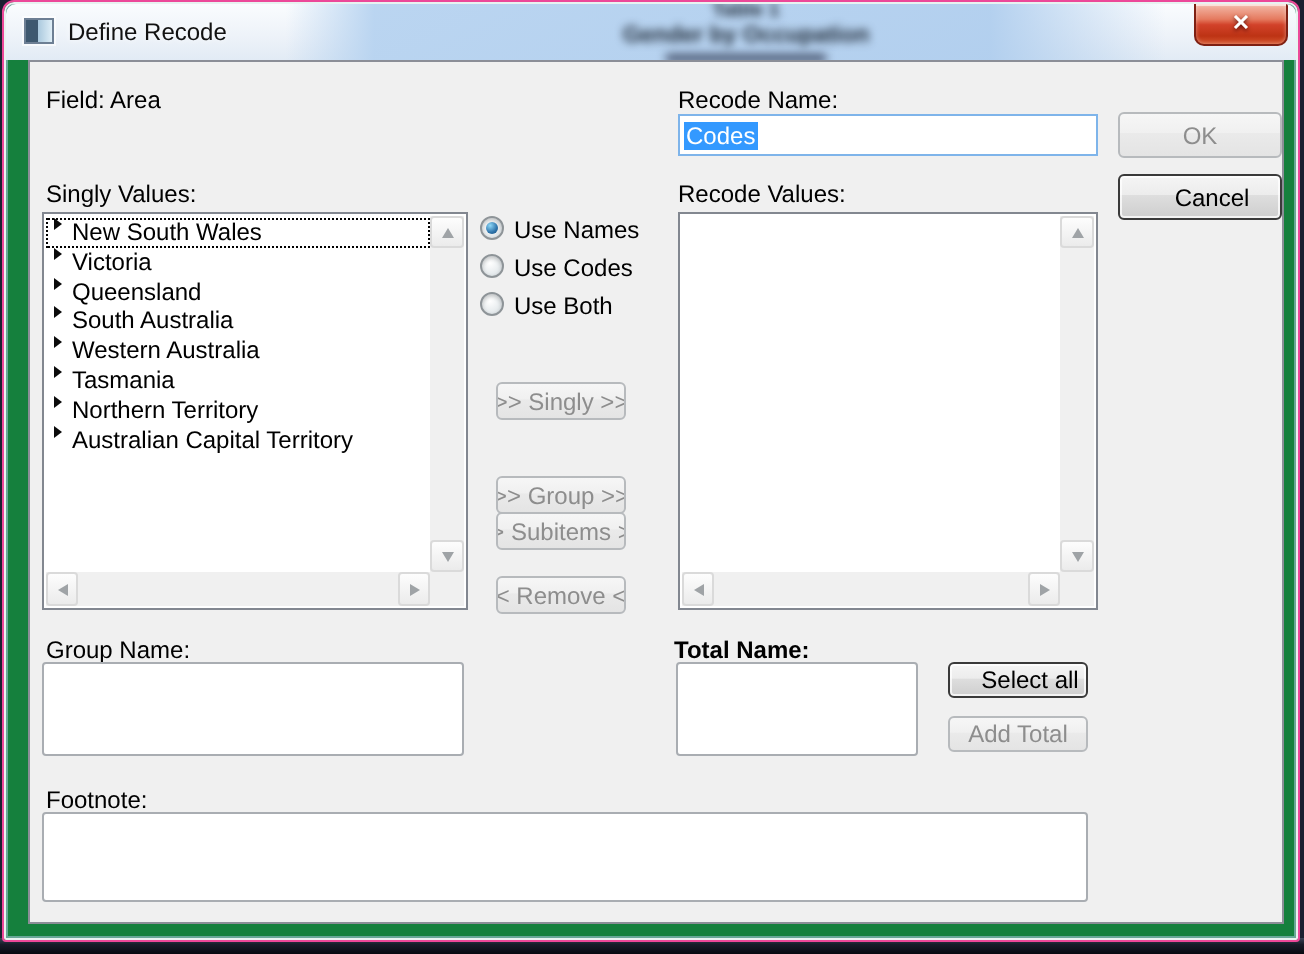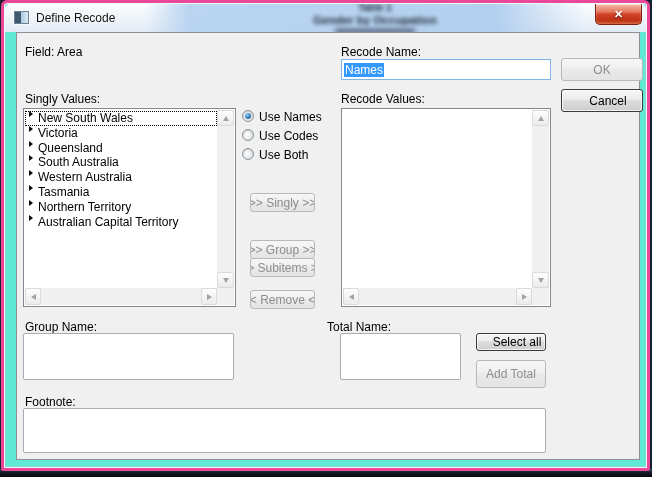--- a/index.html
+++ b/index.html
@@ -6,21 +6,21 @@
   html,body { width:652px; height:477px; }
   body { font-family:"Liberation Sans", sans-serif; background:#10131c; overflow:hidden; }
   .screen { position:relative; width:652px; height:477px; background:#1a2030; }
 
   
   .bg-bottom-strip { position:absolute; left:0; right:0; bottom:0; height:8px;
     background:linear-gradient(180deg,#3a4356 0%,#171c29 40%,#070910 100%); }
 
   
   .dialog { position:absolute; left:1px; top:0; width:649px; height:471px;
-    background:#5eead4; border:3px solid #ec4899; border-radius:6px 6px 2px 2px;
+    background:#15803d; border:1px solid #ec4899; border-radius:6px 6px 2px 2px;
     box-shadow: inset 0 0 0 1px rgba(255,255,255,.85), inset 0 0 0 2px rgba(173,198,226,.55); }
 
   
   .titlebar { position:absolute; left:1px; top:1px; right:1px; height:28px;
     border-radius:5px 5px 0 0; overflow:hidden;
     background:linear-gradient(180deg,#fafcfe 0%,#eef3f9 55%,#e2ebf5 100%); }
   .glass-tint { position:absolute; left:140px; top:0; width:440px; height:28px;
     background:linear-gradient(to right, rgba(183,211,240,0) 0%, rgba(183,211,240,.95) 10%,
       rgba(176,206,238,.95) 80%, rgba(183,211,240,0) 100%); }
   .blur-line { position:absolute; left:250px; width:240px; text-align:center;
@@ -122,21 +122,21 @@
       </div>
     </div>
 
     <div class="client">
 
       <div class="lbl" style="left:8px; top:12px;">Field: Area</div>
 
       <div class="lbl" style="left:324px; top:12px;">Recode Name:</div>
 
       <div class="text-input">
-        <span class="sel">Names</span>
+        <span class="sel">Codes</span>
       </div>
 
       <div class="btn disabled" style="left:544px; top:25px; width:82px; height:23px;">OK</div>
 
       <div class="btn enabled" style="left:544px; top:56px; width:82px; height:23px;">Cancel</div>
 
       <div class="lbl" style="left:8px; top:59px;">Singly Values:</div>
 
       <div class="listbox" style="left:6px; top:75px; width:213px; height:199px;">
         <div class="list-items">
@@ -242,24 +242,24 @@
           <div class="sbtn right">
               <span class="t-right"></span>
             </div>
         </div>
         <div class="corner"></div>
       </div>
 
       <div class="lbl" style="left:8px; top:287px;">Group Name:</div>
       <div class="area-box" style="left:6px; top:300px; width:211px; height:47px;"></div>
 
-      <div class="lbl" style="left:310px; top:287px;">Total Name:</div>
+      <div class="lbl" style="left:322px; top:287px;font-weight:bold;">Total Name:</div>
       <div class="area-box" style="left:323px; top:300px; width:121px; height:47px;"></div>
 
       <div class="btn enabled" style="left:459px; top:300px; width:70px; height:18px;">Select all</div>
-      <div class="btn disabled" style="left:459px; top:327px; width:70px; height:28px;">Add Total</div>
+      <div class="btn disabled" style="left:459px; top:327px; width:70px; height:18px;">Add Total</div>
 
       <div class="lbl" style="left:8px; top:362px;">Footnote:</div>
       <div class="area-box" style="left:6px; top:375px; width:523px; height:45px;"></div>
 
     </div>
   </div>
 </div>
 
 </body></html>

